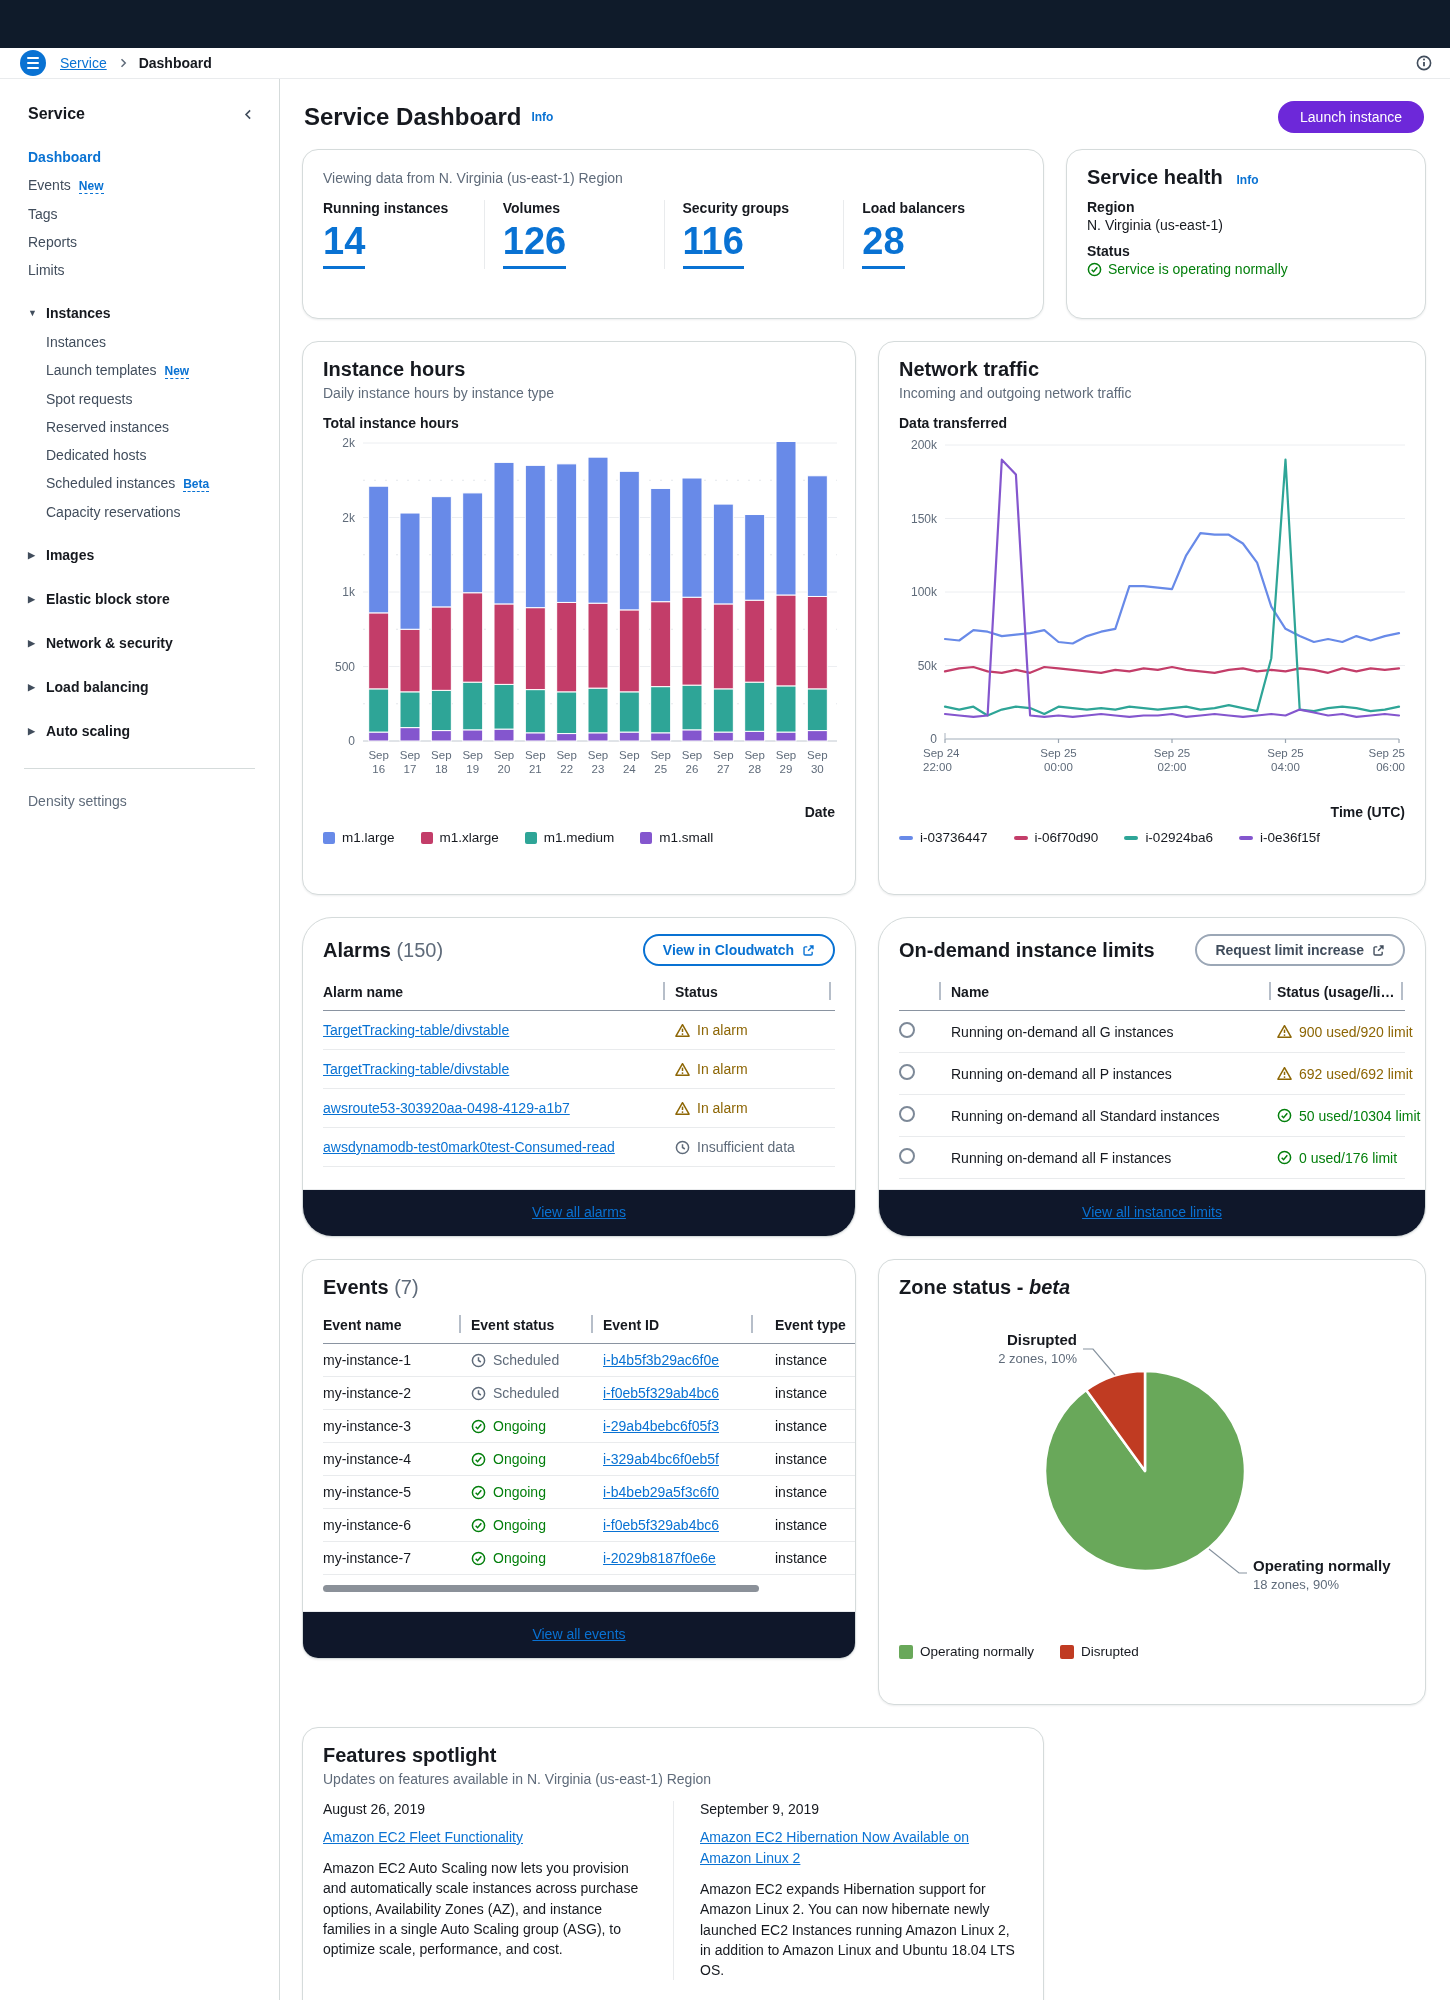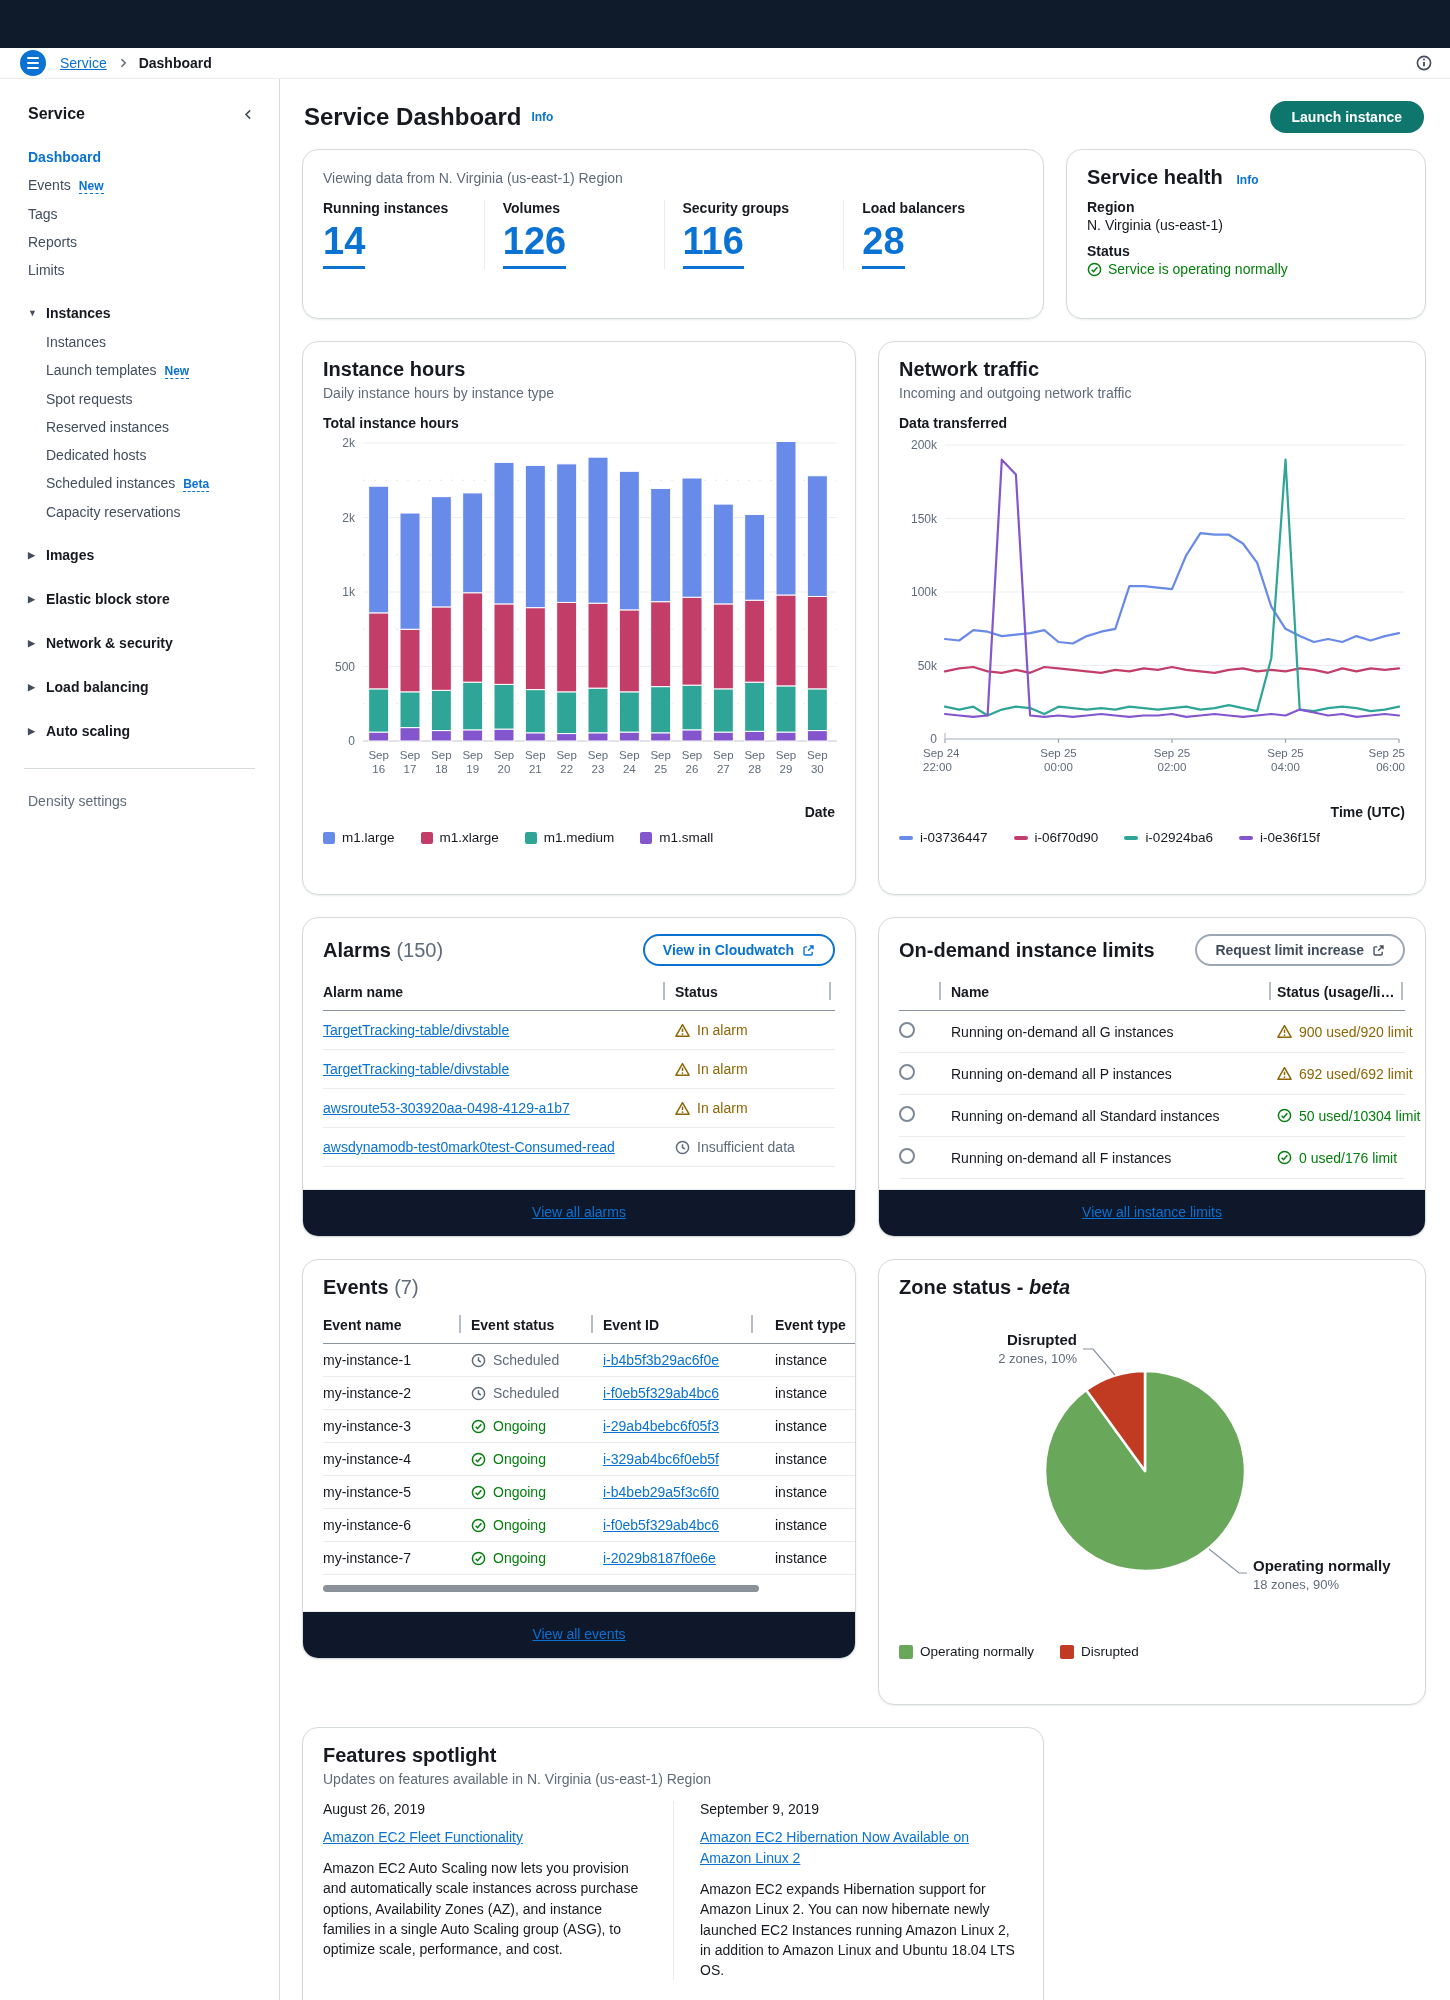--- a/index.html
+++ b/index.html
@@ -35,21 +35,21 @@
     line-height:30px; margin-top:14px; cursor:pointer; }
   .tri { font-size:9px; color:#414D5C; width:10px; }
   .side-sub { padding-left:18px; }
   .side-div { border-top:1px solid #D5DBDB; margin:22px 0 18px -4px; }
   .side-footer { color:#5F6B7A; cursor:pointer; }
 
   
   .page-header { display:flex; align-items:center; margin:6px 2px 16px; }
   .page-header h1 { font-size:24px; font-weight:bold; }
   .info-link { color:#0972D3; font-size:12px; font-weight:bold; margin-left:10px; cursor:pointer; }
-  .btn-primary { margin-left:auto; background:#0f766e; color:#fff; font-weight:bold; font-size:14px;
+  .btn-primary { margin-left:auto; background:#6d28d9; color:#fff; font-weight:normal; font-size:14px;
     border:none; border-radius:16px; height:32px; padding:0 22px; cursor:pointer; }
 
   
   .row { display:flex; gap:22px; margin-bottom:22px; }
   .card { background:#fff; border:1px solid #D5DBDB; border-radius:16px;
     box-shadow:0 1px 2px rgba(0,28,36,.08); padding:16px 20px; position:relative; overflow:hidden; }
   .card h3 { font-size:20px; }
   .card .count { color:#5F6B7A; font-weight:normal; }
   .card .sub { color:#5F6B7A; margin-top:4px; }
   .card-head { display:flex; align-items:center; justify-content:space-between; }
@@ -76,21 +76,21 @@
   .chart-card.right { width:548px; }
   .axis-title { font-weight:bold; margin:14px 0 2px; }
   .xlabel { text-align:right; font-weight:bold; margin-top:16px; }
   .legend { display:flex; gap:26px; margin-top:10px; flex-wrap:wrap; }
   .lg-item { display:inline-flex; align-items:center; gap:7px; color:#16191F; cursor:pointer; font-size:13.5px; }
   .lg-square { width:12px; height:12px; border-radius:2px; display:inline-block; }
   .lg-dash { width:14px; height:4px; border-radius:2px; display:inline-block; }
   .lg-square-lg { width:14px; height:14px; border-radius:2px; display:inline-block; }
 
   
-  .t-card { width:554px; height:320px; }
+  .t-card { width:554px; height:320px;border-radius:30px; }
   .t-card.right { width:548px; }
   .thead { display:grid; font-weight:bold; color:#16191F; border-bottom:1px solid #8A94A1;
     padding:14px 0 10px; margin-top:4px; position:relative; }
   .thead .hsep { border-left:2px solid #B6BEC9; height:18px; position:absolute; top:12px; }
   .trow { display:grid; align-items:center; border-bottom:1px solid #E9EBED; }
   .trow:last-of-type { border-bottom:1px solid #E9EBED; }
   .cell { padding:11px 0; white-space:nowrap; overflow:hidden; }
   .link { color:#0972D3; text-decoration:underline; cursor:pointer; }
   .status { display:flex; align-items:center; gap:7px; }
   .warn { color:#8D6605; } .ok { color:#037F0C; } .neutral { color:#5F6B7A; }

